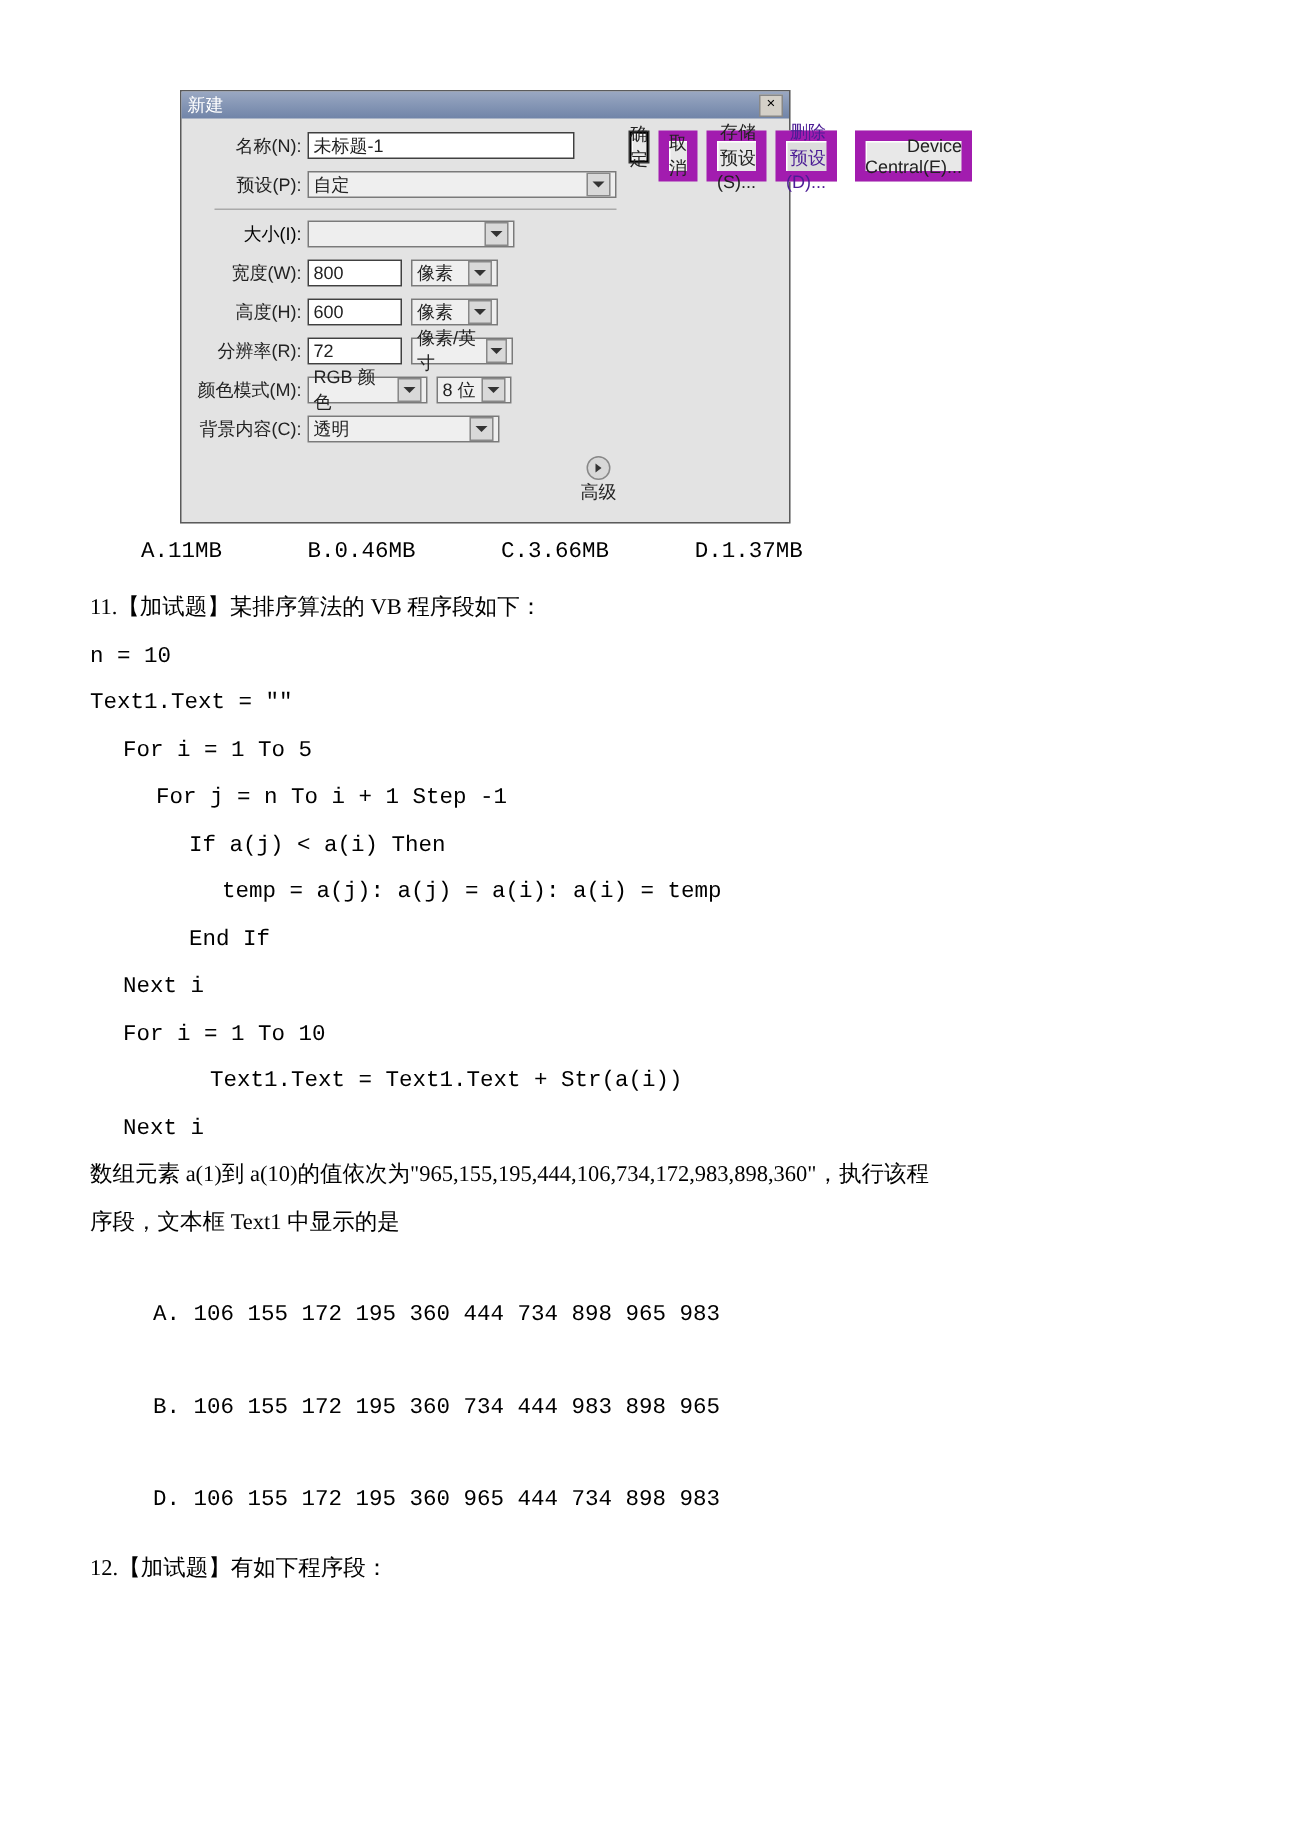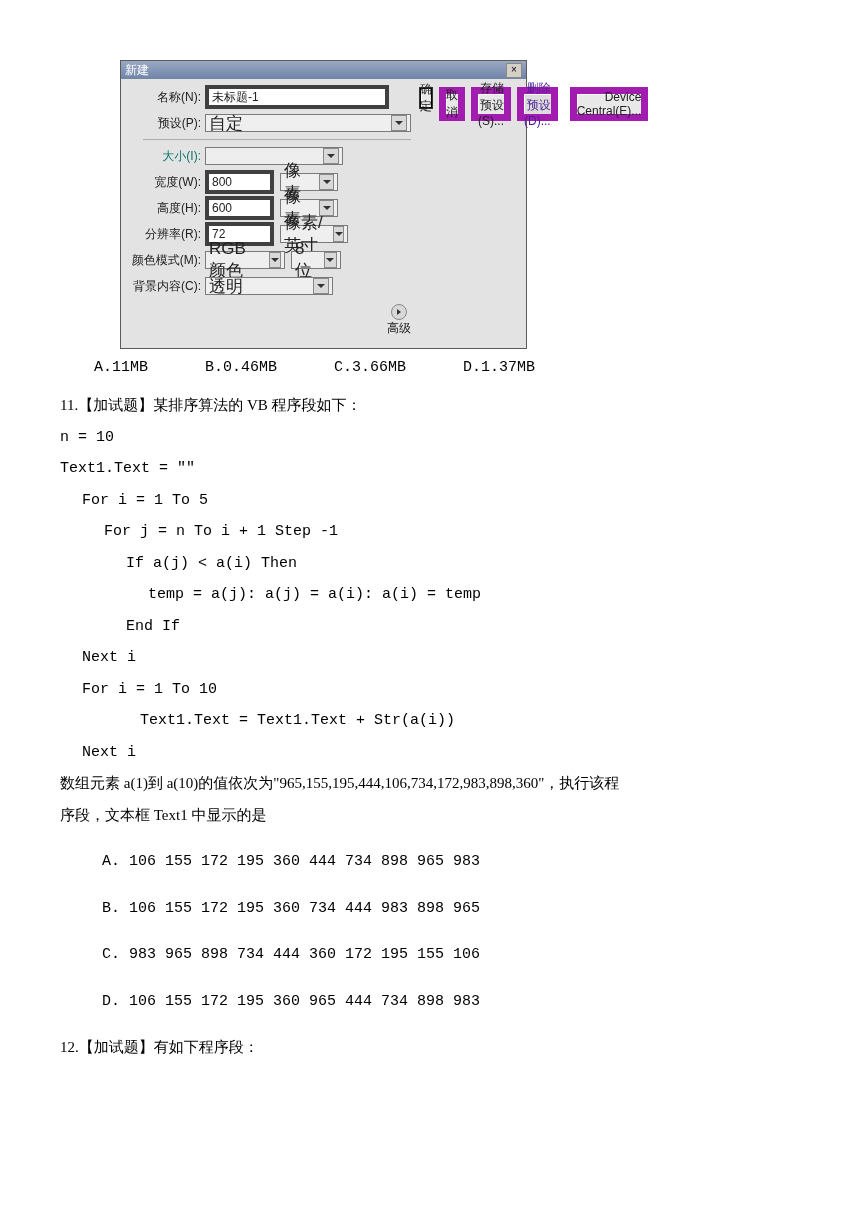--- a/index.html
+++ b/index.html
@@ -71,35 +71,35 @@
     margin-bottom: 6px;
     height: 20px;
   }
   .lbl {
     width: 72px;
     text-align: right;
     padding-right: 4px;
     font-size: 12px;
   }
   .txt {
-    border: 4px solid #404040;
+    border: 1px solid #404040;
     background: #fff;
     height: 16px;
     font-size: 12px;
     padding: 0 3px;
     display: flex;
     align-items: center;
   }
   .txt.w-name { width: 170px; }
   .txt.w-num  { width: 55px; }
   .combo {
     border: 1px solid #7a7a7a;
     background: #efefef;
     height: 16px;
-    font-size: 17px;
+    font-size: 12px;
     padding: 0 3px;
     display: flex;
     align-items: center;
     justify-content: space-between;
     position: relative;
   }
   .combo.w-preset { width: 198px; }
   .combo.w-unit { width: 50px; margin-left: 6px; }
   .combo.w-unit2 { width: 60px; margin-left: 6px; }
   .combo.w-mode { width: 72px; }
@@ -185,20 +185,21 @@
   .code-indent-1 { padding-left: 22px; }
   .code-indent-2 { padding-left: 44px; }
   .code-indent-3 { padding-left: 66px; }
   .code-indent-4 { padding-left: 88px; }
   .code-indent-5 { padding-left: 80px; }
   .mono { font-family: "Courier New", monospace; }
   .ans-opt {
     margin-left: 42px;
     line-height: 2.1;
     font-family: "Courier New", "SimSun", monospace;
+    margin-top: 30px;
   }
 </style>
 </head>
 <body>
 
 <div class="page">
 
   <div class="dialog-wrap">
     <div class="dialog">
       <div class="titlebar">
@@ -213,21 +214,21 @@
           </div>
           <div class="row">
             <div class="lbl">预设(P):</div>
             <div class="combo w-preset">
               <span>自定</span>
               <span class="dd"></span>
             </div>
           </div>
           <div class="fieldset-line"></div>
           <div class="row">
-            <div class="lbl" style="color:#0f766e;">大小(I):</div>
+            <div class="lbl" style="color:#000000;">大小(I):</div>
             <div class="combo" style="width:130px; background:#eee;">
               <span></span>
               <span class="dd"></span>
             </div>
           </div>
           <div class="row">
             <div class="lbl">宽度(W):</div>
             <div class="txt w-num">800</div>
             <div class="combo w-unit">
               <span>像素</span>
@@ -302,18 +303,17 @@
   <p class="para mono code-indent-4">temp = a(j): a(j) = a(i): a(i) = temp</p>
   <p class="para mono code-indent-3">End If</p>
   <p class="para mono code-indent-1">Next i</p>
   <p class="para mono code-indent-1">For i = 1 To 10</p>
   <p class="para mono code-indent-5">Text1.Text = Text1.Text + Str(a(i))</p>
   <p class="para mono code-indent-1">Next i</p>
   <p class="para">数组元素 a(1)到 a(10)的值依次为"965,155,195,444,106,734,172,983,898,360"，执行该程</p>
   <p class="para">序段，文本框 Text1 中显示的是</p>
   <p class="ans-opt">A. 106 155 172 195 360 444 734 898 965 983</p>
   <p class="ans-opt">B. 106 155 172 195 360 734 444 983 898 965</p>
-  <p class="ans-opt">C. 983 965 898 734 444 360 172 195 155 106</p>
   <p class="ans-opt">D. 106 155 172 195 360 965 444 734 898 983</p>
 
   <p class="para">12.【加试题】有如下程序段：</p>
 
 </div>
 
 </body></html>

